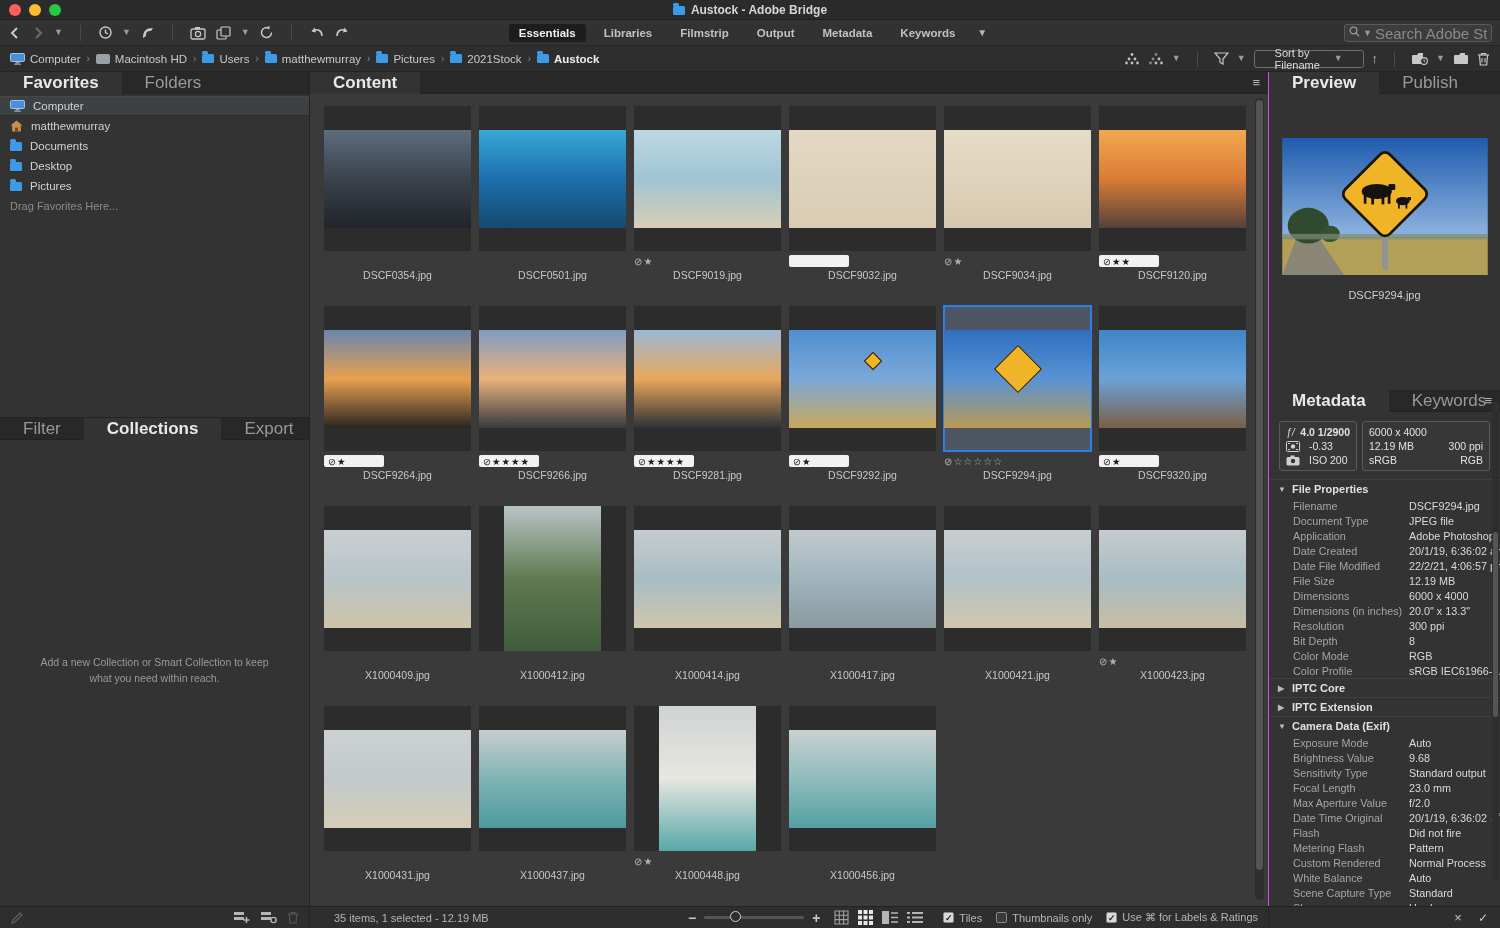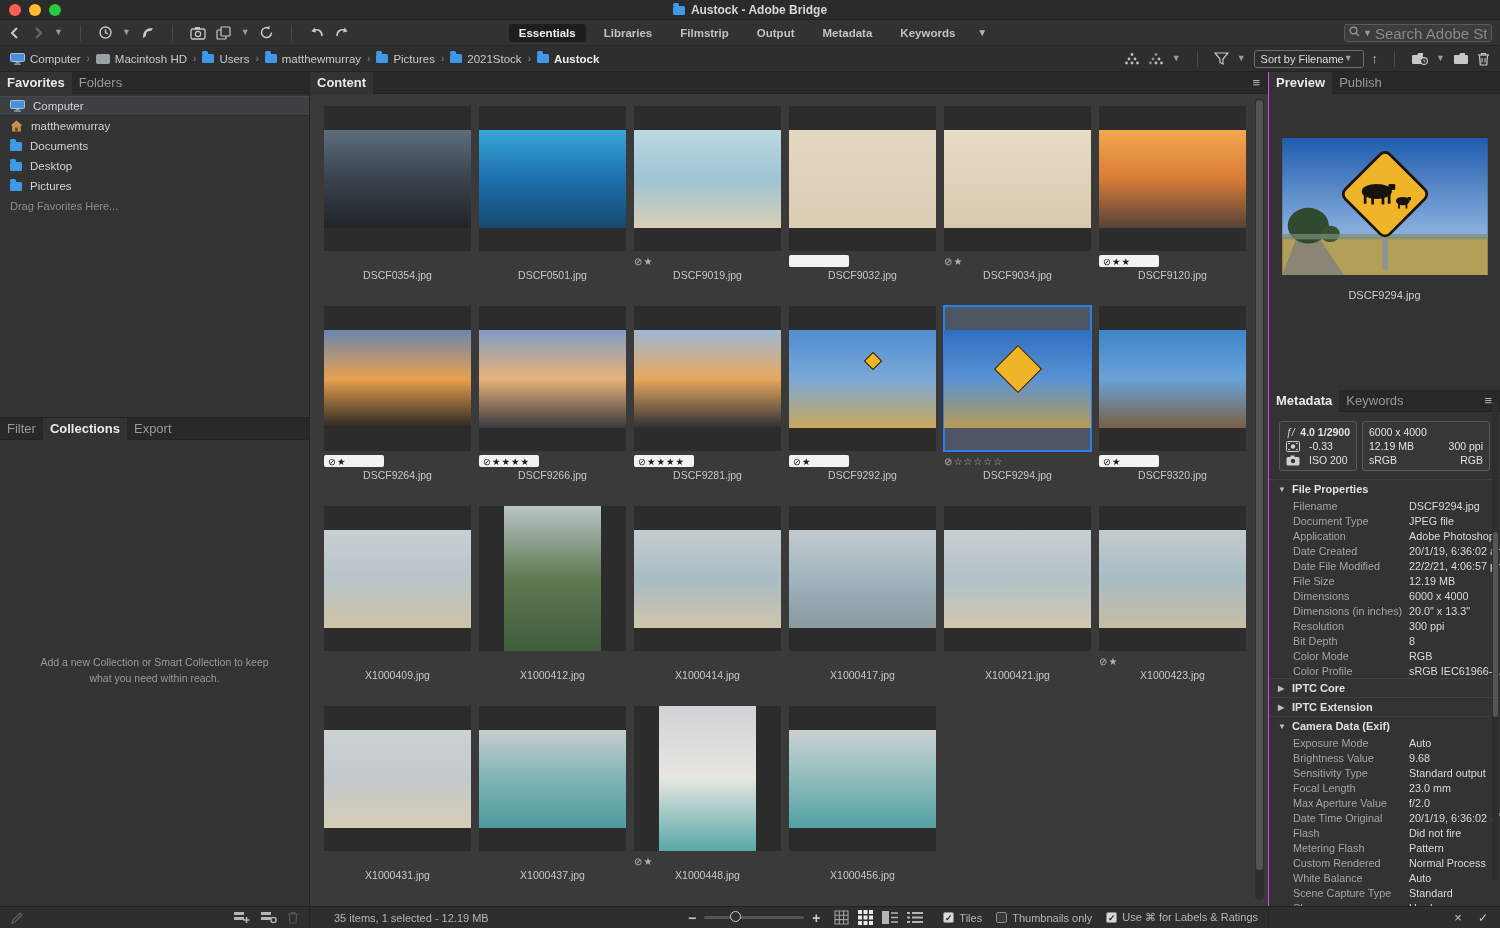--- a/index.html
+++ b/index.html
@@ -34,26 +34,26 @@
   .searchbox input::placeholder{color:#8a8a8a}
   .chev{color:#9a9a9a;font-size:9px;line-height:1}
 
   
   .pathbar{height:26px;background:#2e2e2e;border-bottom:1px solid #232323;display:flex;align-items:center;padding:0 10px}
   .crumbs{display:flex;align-items:center;gap:6px;flex:1;min-width:0}
   .crumb{display:flex;align-items:center;gap:5px;color:#c9c9c9;font-size:11.5px;white-space:nowrap}
   .crumb.current{font-weight:bold;color:#eee}
   .crumb-sep{color:#8a8a8a;font-size:10px}
   .pathtools{display:flex;align-items:center;gap:8px}
-  .sortbox{display:flex;align-items:center;width:110px;height:18px;border:1px solid #6e6e6e;border-radius:3px;padding:0 6px;color:#ddd;font-size:11px;background:#2e2e2e}
+  .sortbox{display:flex;align-items:center;width:110px;height:18px;border:1px solid #6e6e6e;border-radius:3px;padding:0 20px;color:#ddd;font-size:11px;background:#2e2e2e}
 
   
   .main{display:flex;height:834px;position:relative}
   .tabstrip{height:22px;background:#282828;display:flex;align-items:center;border-bottom:1px solid #222;position:relative;flex:none}
-  .ptab{height:22px;line-height:22px;padding:0 7px;font-size:13px;color:#999;white-space:nowrap}
+  .ptab{height:22px;line-height:22px;padding:0 23px;font-size:17px;color:#999;white-space:nowrap}
   .ptab.active{background:#333;color:#e9e9e9;font-weight:bold}
   .strip-menu{position:absolute;right:8px;top:0;color:#b5b5b5;font-size:13px;line-height:22px}
 
   
   .left{width:310px;flex:none;background:#333;border-right:1px solid #232323;display:flex;flex-direction:column}
   .left-top{height:346px;flex:none;display:flex;flex-direction:column;border-bottom:1px solid #242424}
   .left-bottom{flex:1;display:flex;flex-direction:column}
   .fav-list{padding-top:2px}
   .fav-row{height:20px;display:flex;align-items:center;gap:8px;padding:0 10px;font-size:11.5px;color:#d2d2d2}
   .fav-row.hl{background:#3e4144;border-top:1px solid #474747;border-bottom:1px solid #2a2a2a}

